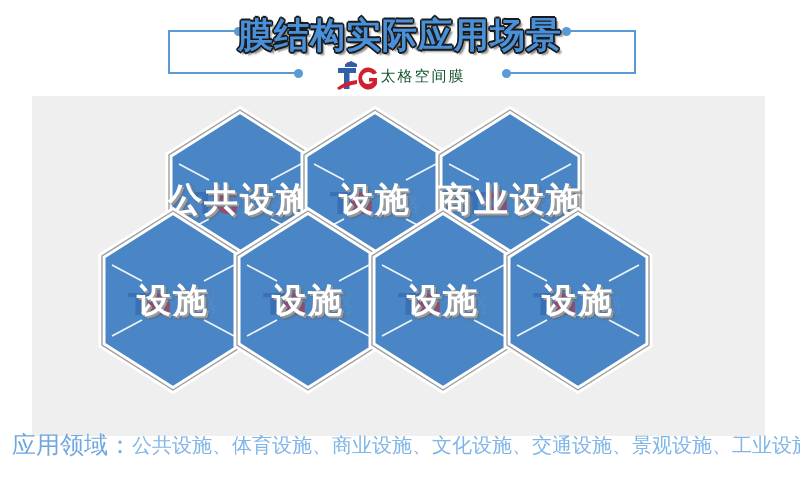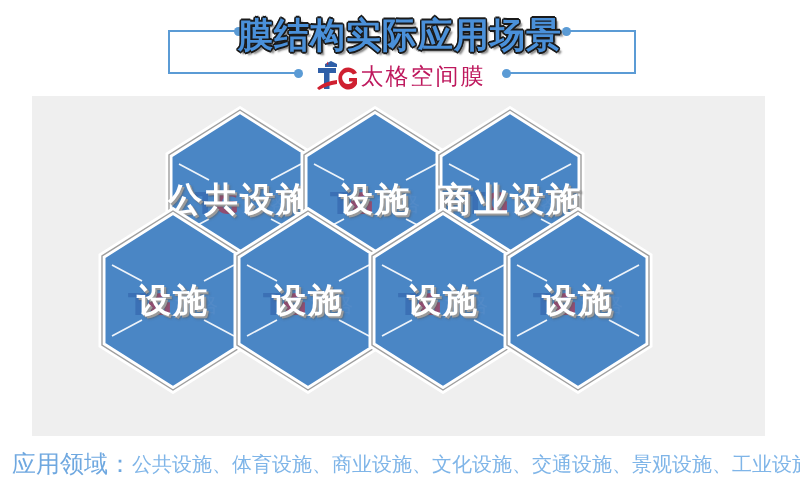--- a/index.html
+++ b/index.html
@@ -33,21 +33,21 @@
        3px 3px 2px rgba(40,40,40,.55);
     white-space:nowrap;
   }
 
   #logo-row{
     position:absolute;left:0;top:60px;width:800px;height:32px;
     display:flex;align-items:center;justify-content:center;
   }
   #logo-mark{position:relative;width:44px;height:30px;margin-right:2px;}
   #logo-text{
-    font-size:23px;color:#be185d;letter-spacing:2px;white-space:nowrap;
+    font-size:15px;color:#14532d;letter-spacing:2px;white-space:nowrap;
     font-family:Liberation Mono, monospace;
   }
 
   
   #panel{
     position:absolute;left:32px;top:96px;width:733px;height:340px;
     background:#efefef;
   }
 
   #hexgrid{position:absolute;left:0;top:0;width:733px;height:340px;}
@@ -72,21 +72,21 @@
   }
   .wm-t{
     font-size:30px;font-weight:bold;color:#2f5fa8;line-height:1;
     letter-spacing:-1px;
   }
   .wm-g{font-size:30px;font-weight:bold;color:#cf2030;line-height:1;}
   .wm-cn{font-size:22px;color:#5b8ec9;margin-left:2px;letter-spacing:0px;text-align:right;}
 
   
   #caption{
-    position:absolute;left:0;top:436px;width:800px;height:56px;
+    position:absolute;left:0;top:417px;width:800px;height:56px;
     display:flex;align-items:center;white-space:nowrap;
     padding-left:12px;box-sizing:border-box;
   }
   #cap-lead{font-size:24px;color:#6fa8e0;letter-spacing:0px;}
   #cap-list{font-size:20px;color:#7fb5e8;letter-spacing:0px;}
 </style>
 </head>
 <body>
 
 <div id="header">

